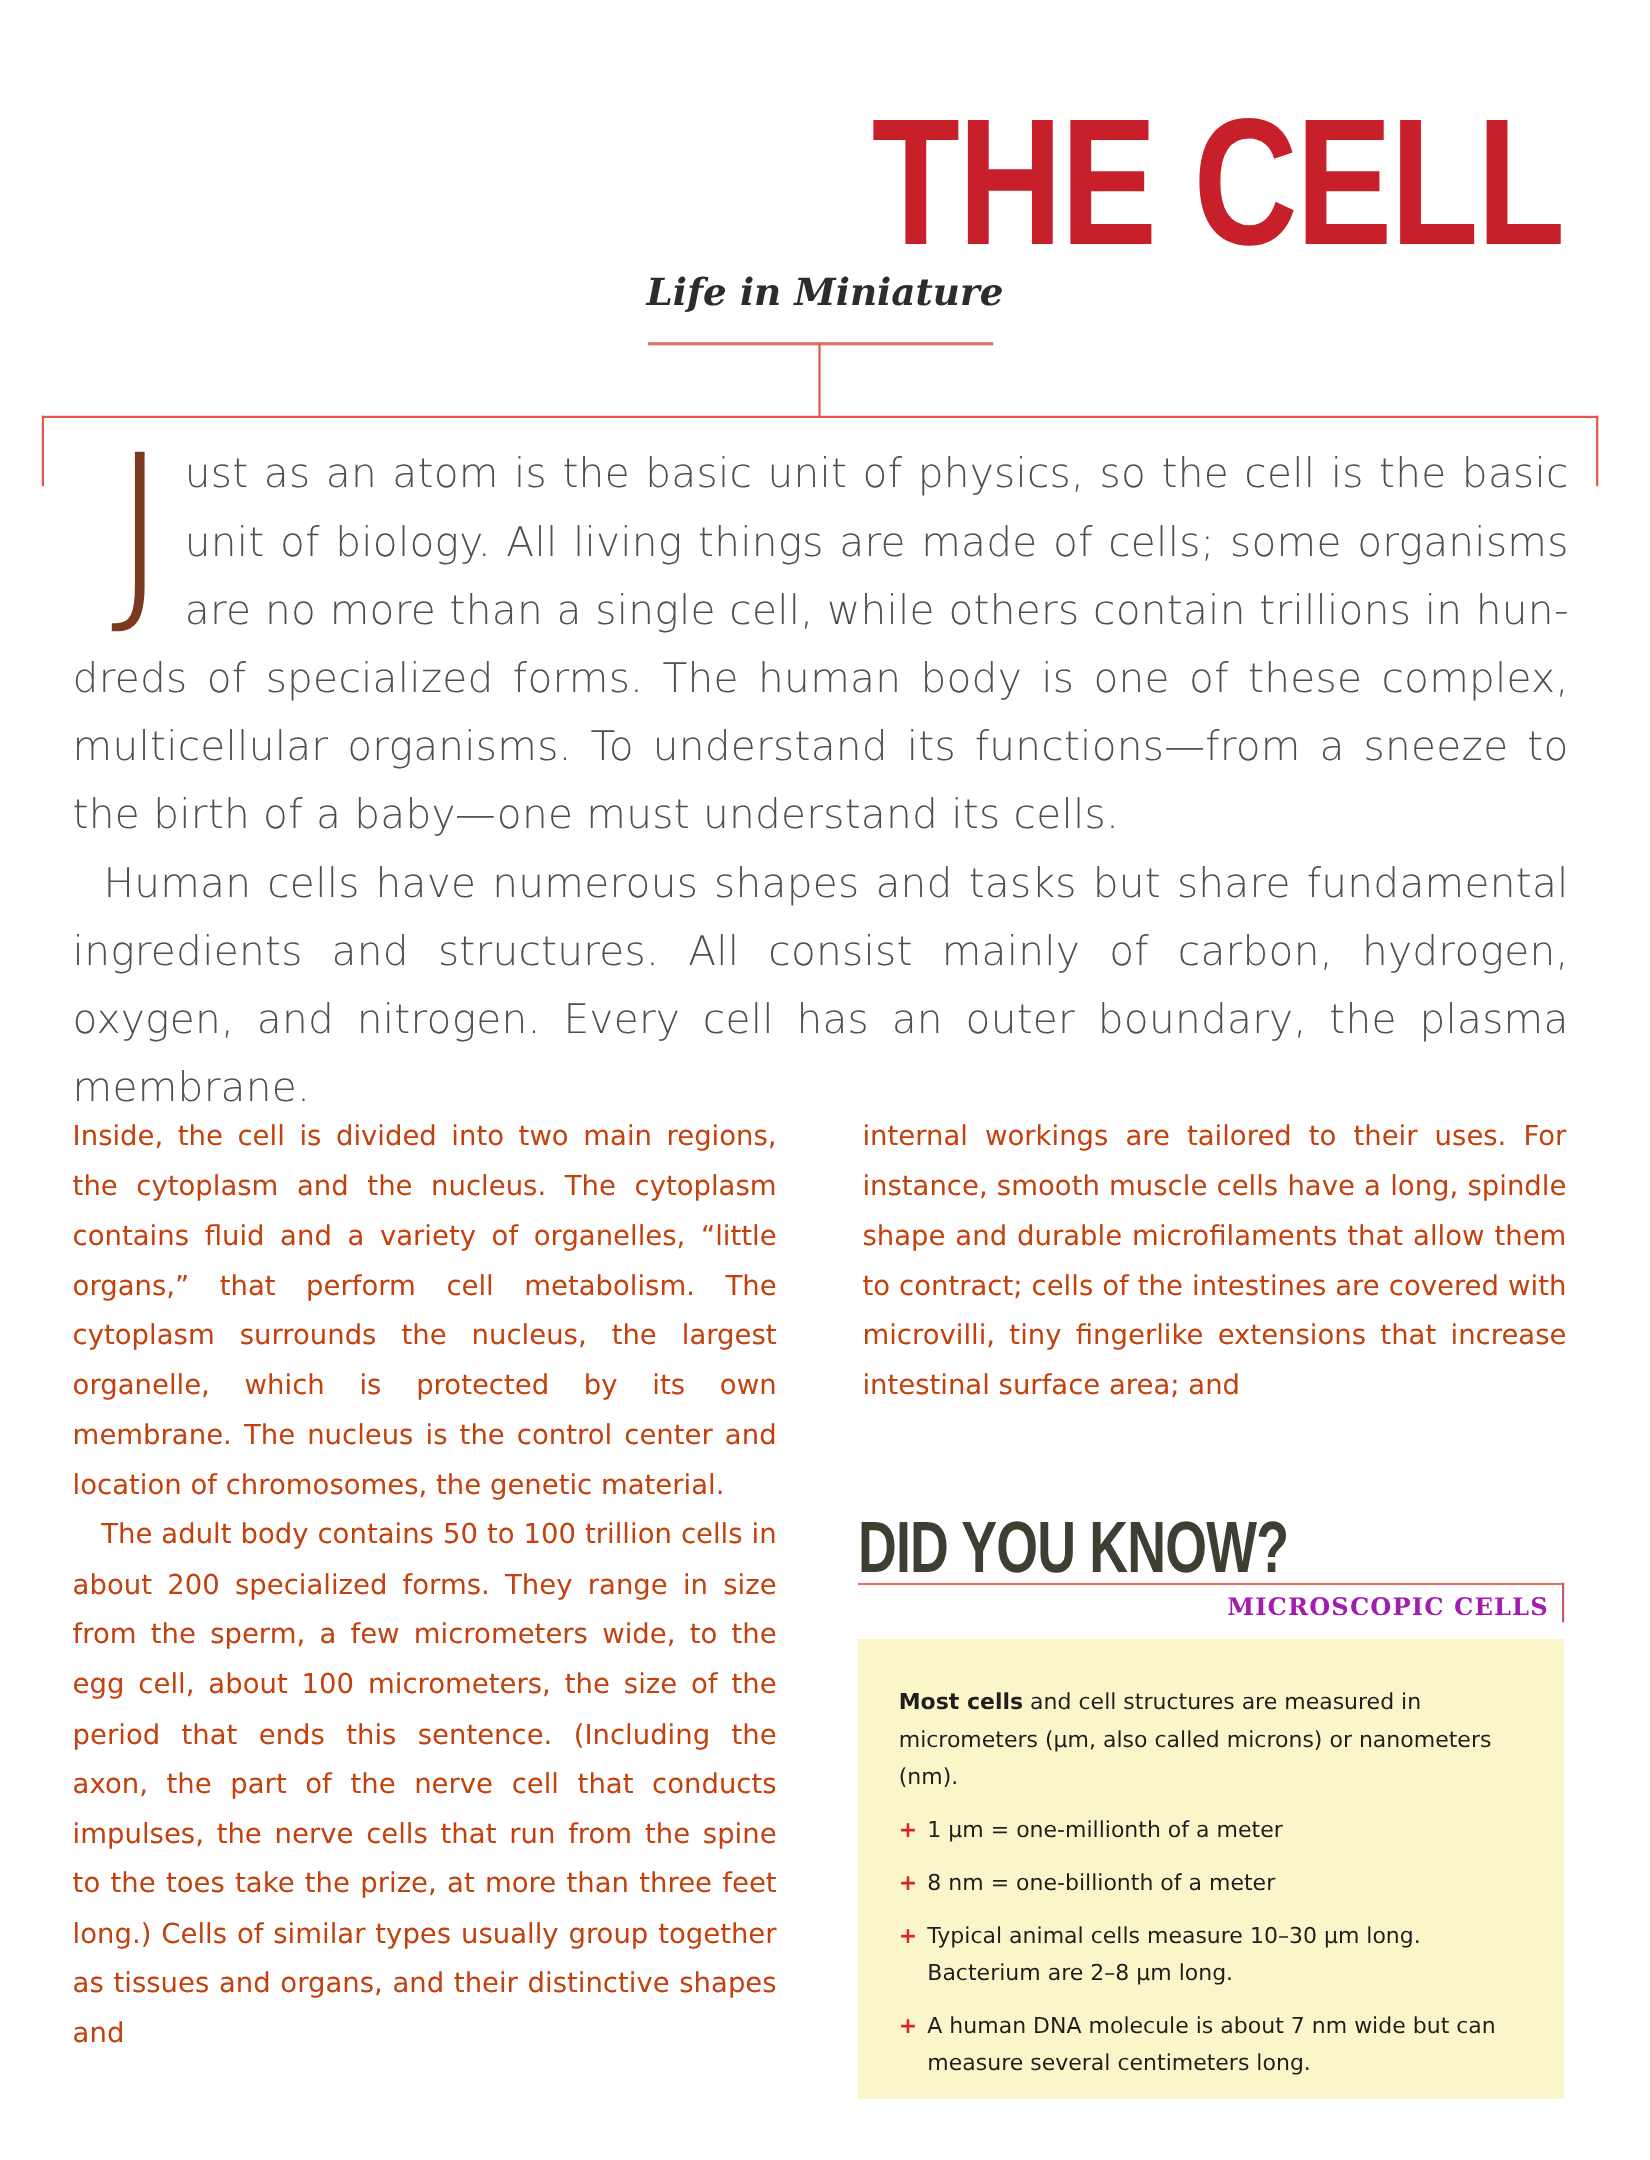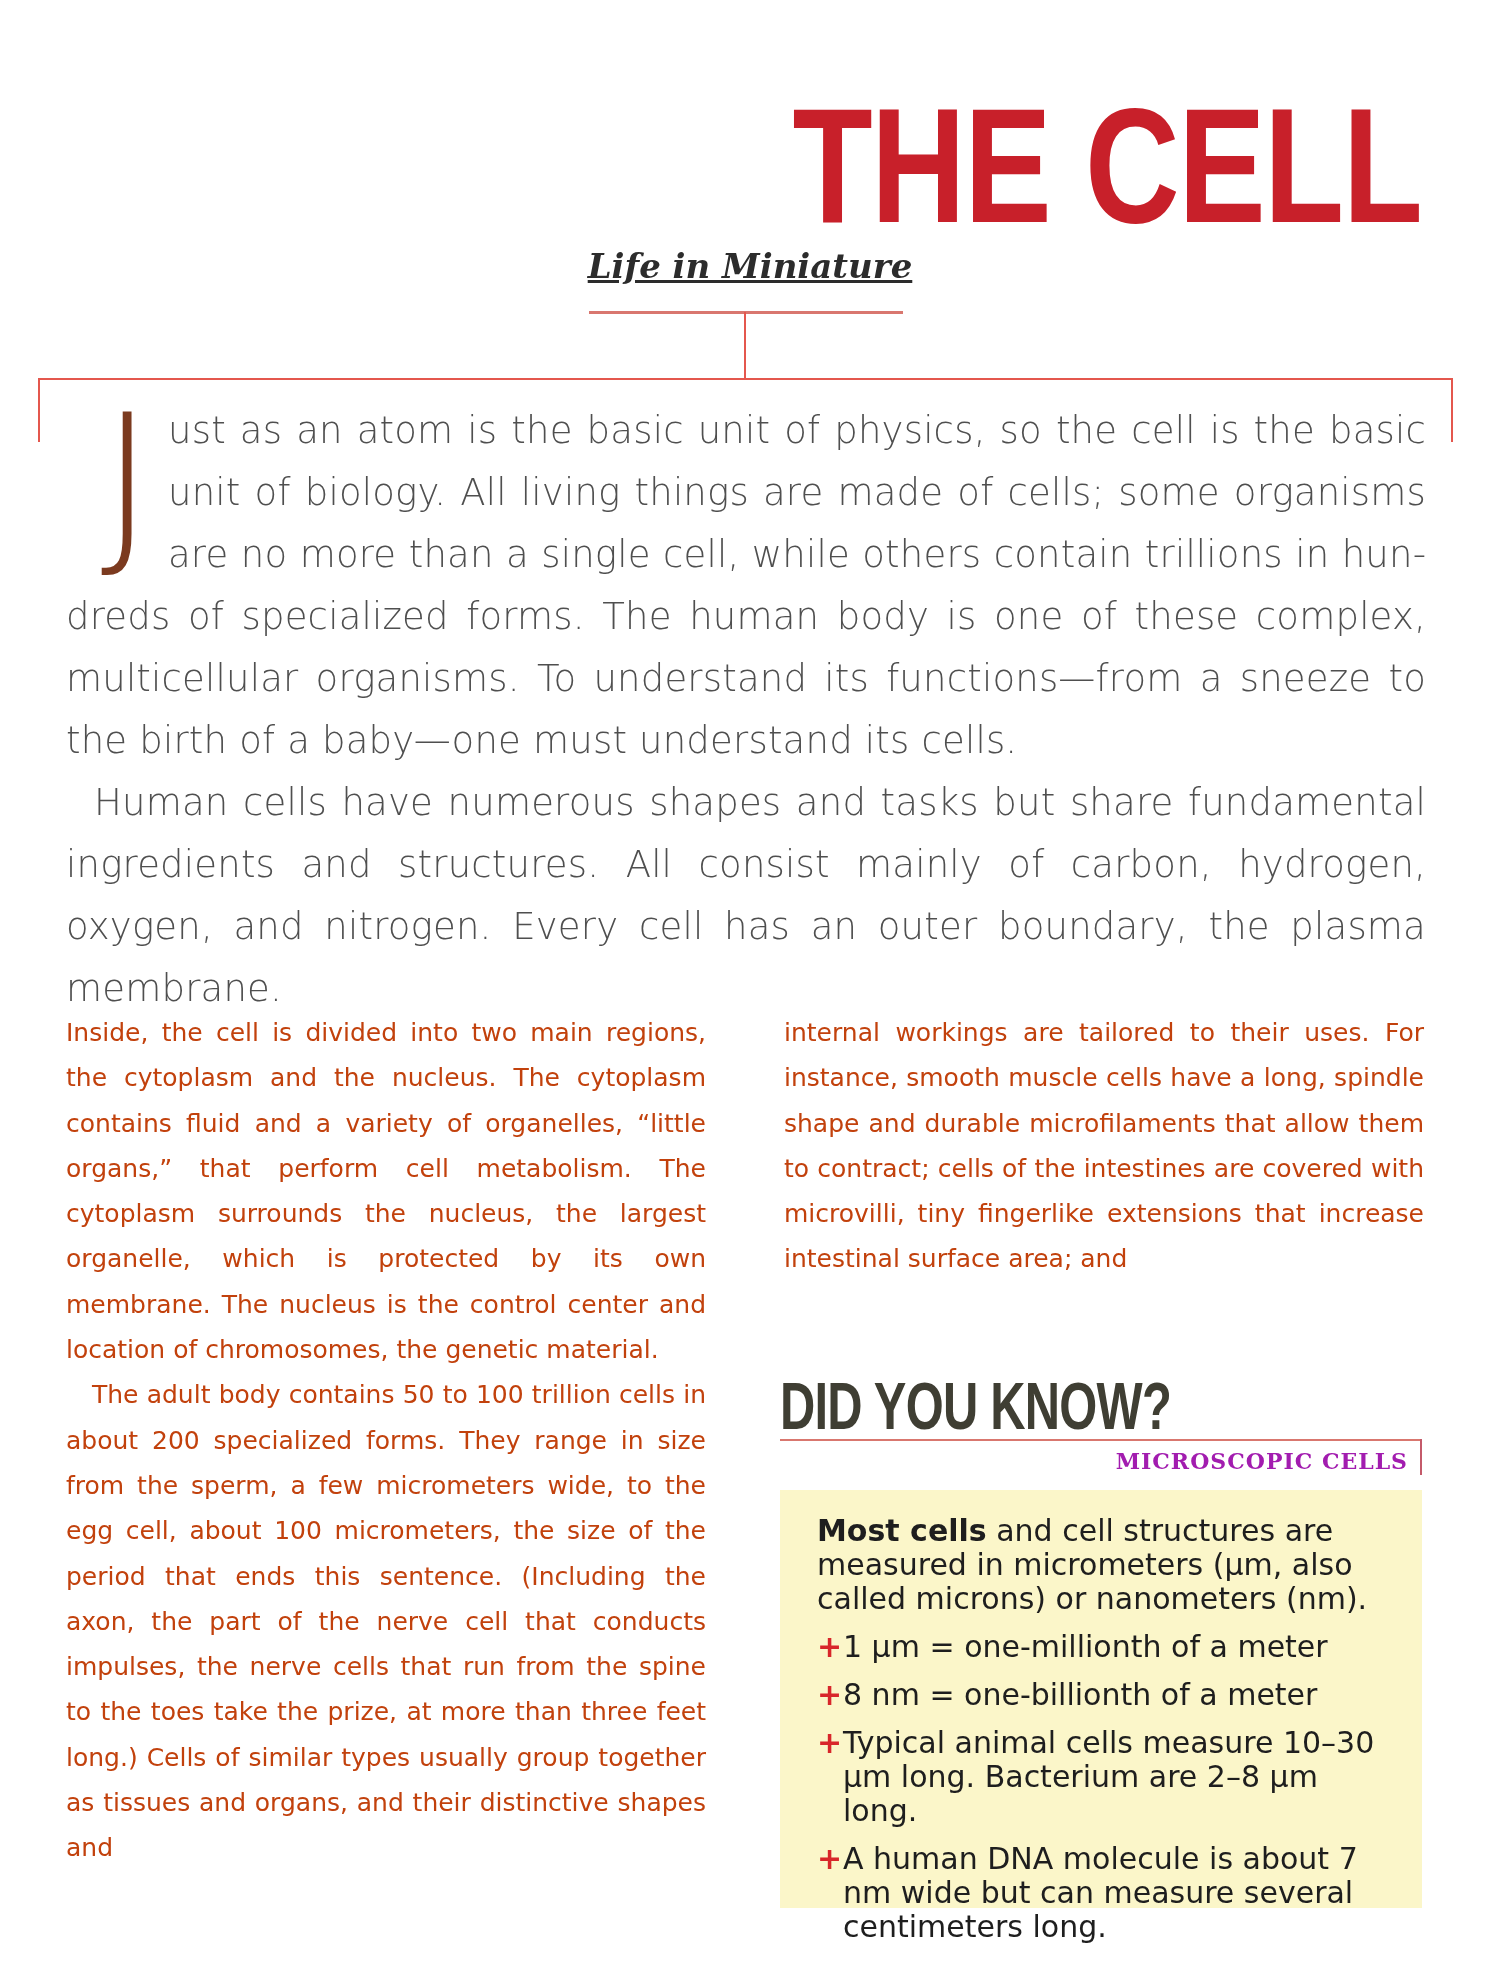--- a/index.html
+++ b/index.html
@@ -11,21 +11,21 @@
     text-align: right;
     font-family: "Liberation Sans", sans-serif; font-weight: bold;
     font-size: 164px; line-height: 164px; letter-spacing: -2px;
     color: #c8202a;
   }
   .title span { display: inline-block; transform: scaleX(0.80); transform-origin: center; }
   .subtitle {
     position: absolute; left: 0; width: 1500px; top: 246px;
     text-align: center;
     font-family: "DejaVu Serif", serif; font-style: italic; font-weight: bold;
-    font-size: 34px; line-height: 40px; color: #2c2c2c; text-decoration: underline;
+    font-size: 34px; line-height: 40px; color: #2c2c2c;
   }
 
   .rule { position: absolute; background: #e4574e; }
 
   
   .intro {
     position: absolute; left: 66px; top: 400px; width: 1360px;
     font-family: "DejaVu Sans", sans-serif; font-weight: 300;
     font-size: 37px; line-height: 62px; color: #4f4f4f;
     letter-spacing: 0.2px;
@@ -66,22 +66,22 @@
     position: absolute; right: 92px; top: 1447px;
     font-family: "DejaVu Serif", serif; font-weight: bold;
     font-size: 22px; line-height: 28px; color: #a21caf;
     letter-spacing: 1px;
   }
   .dyk-box {
     position: absolute; left: 780px; top: 1490px; width: 642px; height: 418px;
     background: #fbf6c9;
   }
   .dyk-body {
-    position: absolute; left: 37px; top: 24px; width: 580px;
-    font-family: "DejaVu Sans", sans-serif; font-size: 30px; line-height: 34px;
+    position: absolute; left: 37px; top: 40px; width: 580px;
+    font-family: "DejaVu Sans", sans-serif; font-size: 20px; line-height: 34px;
     color: #1e1e1e;
   }
   .dyk-body .lead { margin: 0 0 14px 0; }
   .dyk-body .lead b { font-weight: bold; }
   .dyk-list { list-style: none; padding: 0; margin: 0; }
   .dyk-list li { position: relative; padding-left: 26px; margin-bottom: 14px; }
   .dyk-list .plus {
     position: absolute; left: 0; top: 0; color: #d8262a; font-weight: bold;
   }
 </style>

